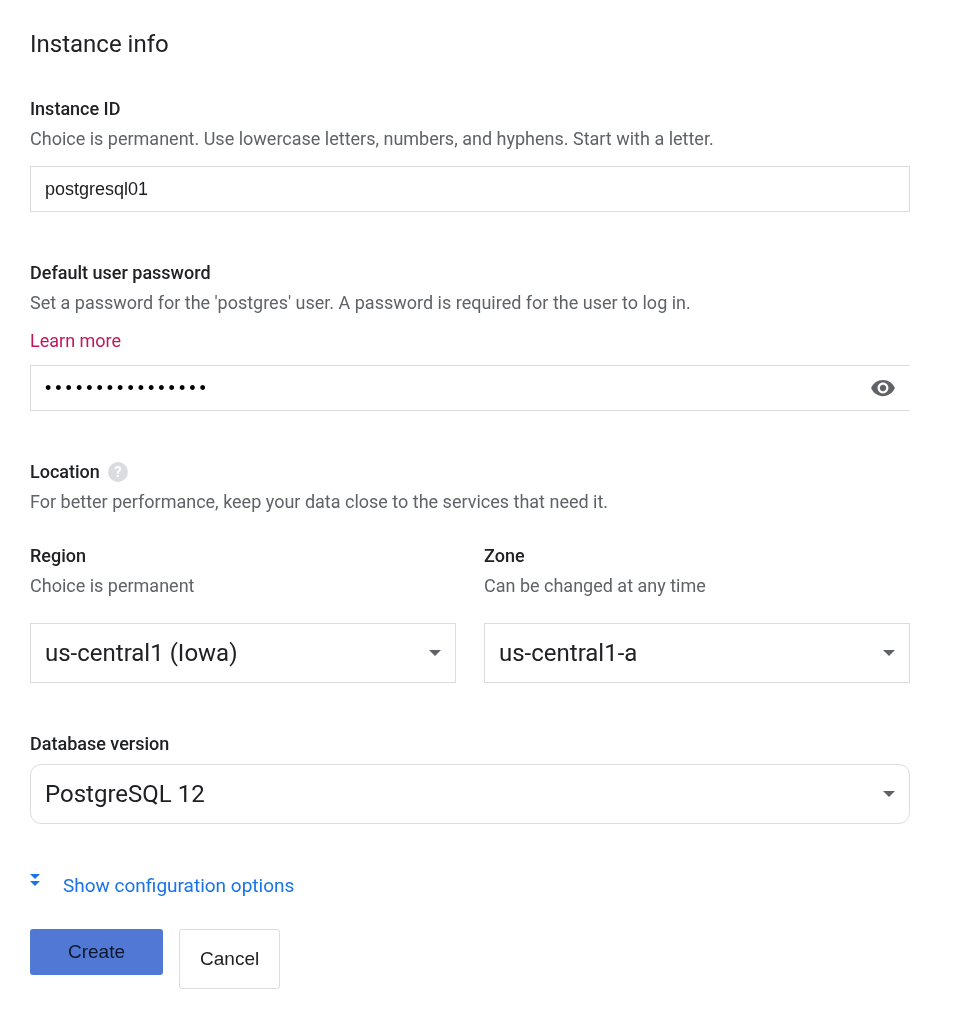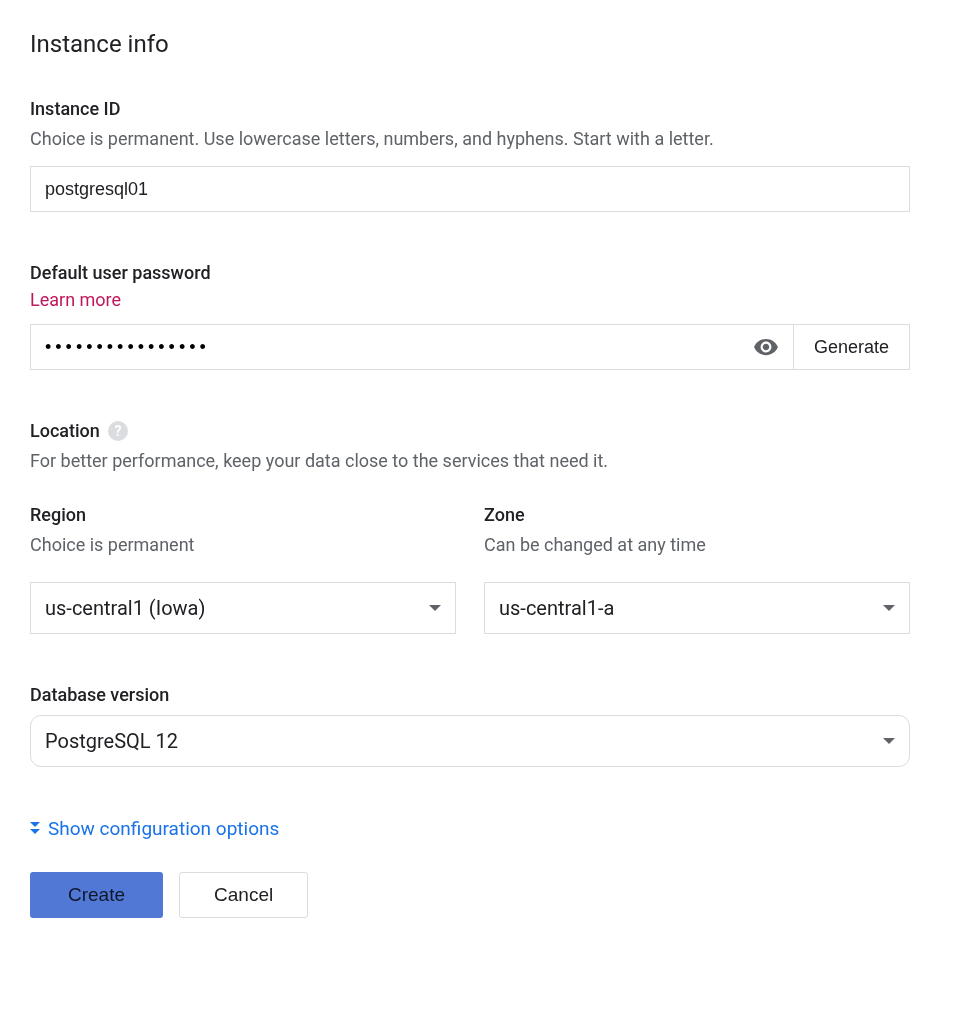--- a/index.html
+++ b/index.html
@@ -109,46 +109,46 @@
     .two-col {
       display: flex;
       gap: 28px;
       max-width: 880px;
     }
     .col {
       flex: 1;
     }
     .select-box {
       width: 100%;
-      height: 52px;
+      height: 60px;
       border: 1px solid #dadce0;
       padding: 0 14px;
-      font-size: 20px;
+      font-size: 24px;
       color: #202124;
       display: flex;
       align-items: center;
       justify-content: space-between;
       cursor: pointer;
       background: #fff;
     }
     .select-box.full {
       max-width: 880px;
       border-radius: 11px;
     }
     .dropdown-arrow {
       width: 0;
       height: 0;
       border-left: 6px solid transparent;
       border-right: 6px solid transparent;
       border-top: 6px solid #5f6368;
     }
     .expand-row {
       display: flex;
-      align-items: center;
-      gap: 8px;
+      align-items: flex-start;
+      gap: 23px;
       margin-bottom: 32px;
       cursor: pointer;
       margin-top: 17px;
     }
     .chevrons {
       display: flex;
       flex-direction: column;
       gap: -2px;
     }
     .chevron-down {
@@ -174,49 +174,49 @@
       height: 46px;
       padding: 0 38px;
       font-size: 19px;
       border-radius: 3px;
       cursor: pointer;
     }
     .btn-secondary {
       background: #fff;
       color: #202124;
       border: 1px solid #dadce0;
-      height: 46px;
-      padding: 0 34px;
+      height: 60px;
+      padding: 0 20px;
       font-size: 19px;
       border-radius: 3px;
       cursor: pointer;
     }
   </style>
 </head>
 <body>
 
 <h1 class="page-title">Instance info</h1>
 
 <div class="section">
   <div class="field-label">Instance ID</div>
   <div class="field-hint">Choice is permanent. Use lowercase letters, numbers, and hyphens. Start with a letter.</div>
   <input type="text" class="text-input" value="postgresql01" style="">
 </div>
 
 <div class="section">
   <div class="field-label">Default user password</div>
+  <div class="field-hint">Set a password for the 'postgres' user. A password is required for the user to log in.</div>
   <a class="learn-more">Learn more</a>
   <div class="password-row">
     <div class="password-input-wrapper">
       <input type="password" class="password-input" value="••••••••••••••••" style="">
       <svg class="eye-icon" viewBox="0 0 24 24">
         <path d="M12 4.5C7 4.5 2.73 7.61 1 12c1.73 4.39 6 7.5 11 7.5s9.27-3.11 11-7.5c-1.73-4.39-6-7.5-11-7.5zM12 17c-2.76 0-5-2.24-5-5s2.24-5 5-5 5 2.24 5 5-2.24 5-5 5zm0-8c-1.66 0-3 1.34-3 3s1.34 3 3 3 3-1.34 3-3-1.34-3-3-3z"></path>
       </svg>
     </div>
-    <button class="generate-btn">Generate</button>
   </div>
 </div>
 
 <div class="section" style="margin-bottom:30px;">
   <div class="field-label">
     <span>Location</span>
     <span class="help-icon">?</span>
   </div>
   <div class="field-hint">For better performance, keep your data close to the services that need it.</div>
 </div>

